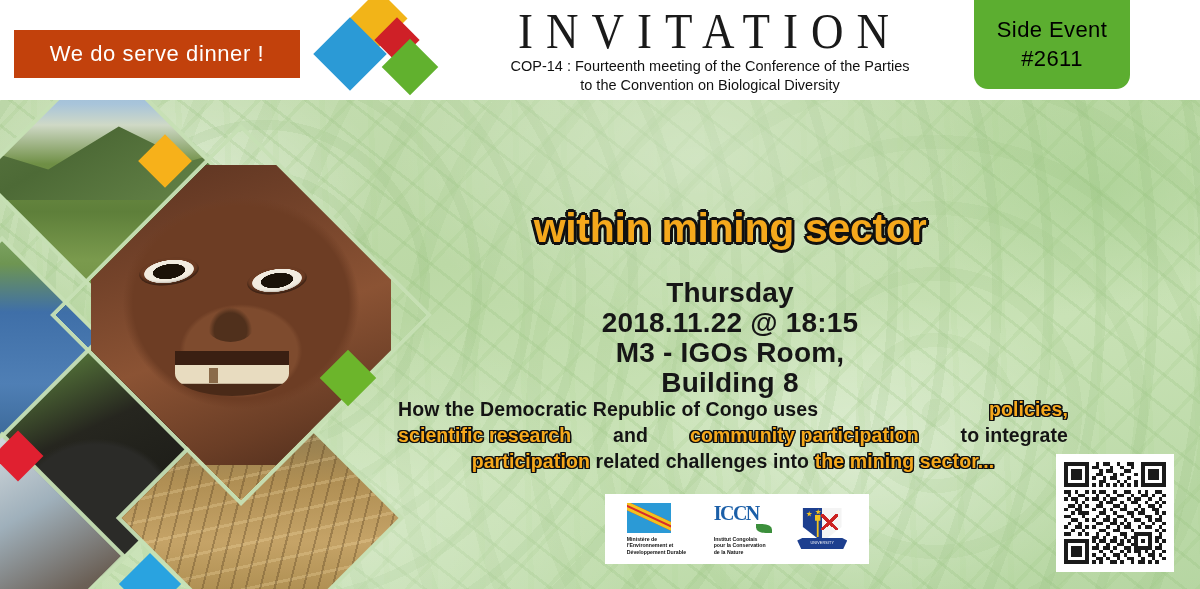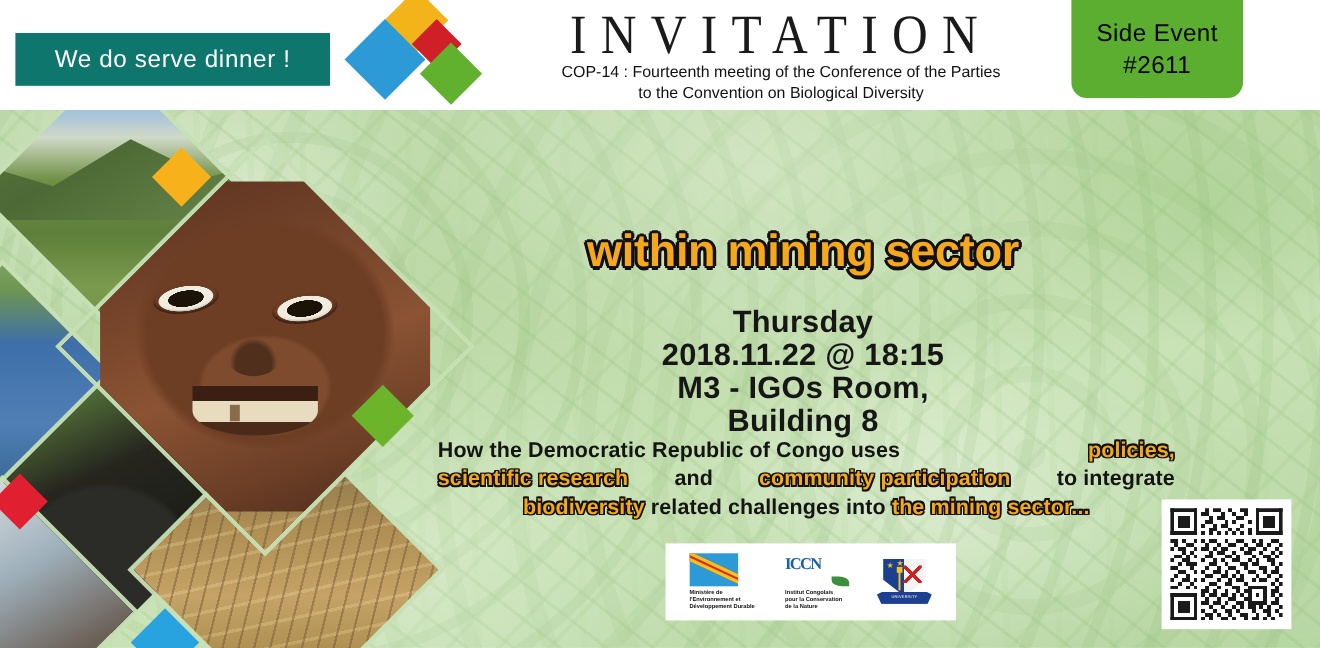--- a/index.html
+++ b/index.html
@@ -17,21 +17,21 @@
     background:#ffffff;
   }
 
   
   #header {
     position:absolute; left:0; top:0; width:1200px; height:100px;
     background:#ffffff; z-index:40;
   }
   #dinner-banner {
     position:absolute; left:14px; top:30px; width:286px; height:48px;
-    background:#0f766e;
+    background:#c2410c;
     display:flex; align-items:center; justify-content:center;
   }
   #dinner-banner span {
     color:#ffffff; font-size:22px; letter-spacing:.6px; font-weight:400;
     white-space:nowrap;
   }
 
   
   #cbd-logo { position:absolute; left:318px; top:2px; width:116px; height:96px; }
   #cbd-logo .dia { position:absolute; transform:rotate(45deg); }
@@ -316,21 +316,21 @@
   .flag-drc .star {
     position:absolute; left:3px; top:2px; width:9px; height:9px;
     background:#f2c21e;
     clip-path:polygon(50% 0,61% 35%,98% 35%,68% 57%,79% 91%,50% 70%,21% 91%,32% 57%,2% 35%,39% 35%);
   }
 
   
   .iccn { width:56px; height:30px; position:relative; }
   .iccn .txt {
     font-family:"Liberation Serif", serif;
-    font-weight:bold; font-size:15px; color:#1b5fa8; letter-spacing:-1.5px;
+    font-weight:bold; font-size:20px; color:#1b5fa8; letter-spacing:-1.5px;
     line-height:20px;
   }
   .iccn .bird {
     position:absolute; right:-1px; top:1px; width:17px; height:16px;
     background:
       radial-gradient(circle 28% at 34% 30%, #111 0 70%, rgba(0,0,0,0) 72%),
       radial-gradient(ellipse 40% 26% at 58% 56%, #111 0 70%, rgba(0,0,0,0) 72%);
   }
   .iccn .leaf {
     position:absolute; right:-2px; bottom:0; width:16px; height:9px;
@@ -456,21 +456,21 @@
         <span>How the Democratic Republic of Congo uses</span>
         <span class="hl">policies,</span>
       </span>
       <span class="justline j2">
         <span class="hl">scientific research</span>
         <span>and</span>
         <span class="hl">community participation</span>
         <span>to integrate</span>
       </span>
       <span class="justline">
-        <span class="hl">biodiversity</span>
+        <span class="hl">participation</span>
         <span>related challenges into</span>
         <span class="hl">the mining sector...</span>
       </span>
     </div>
   </div>
 
   <div id="logo-panel">
 
     <div class="logo-block">
       <div class="flag-drc">

